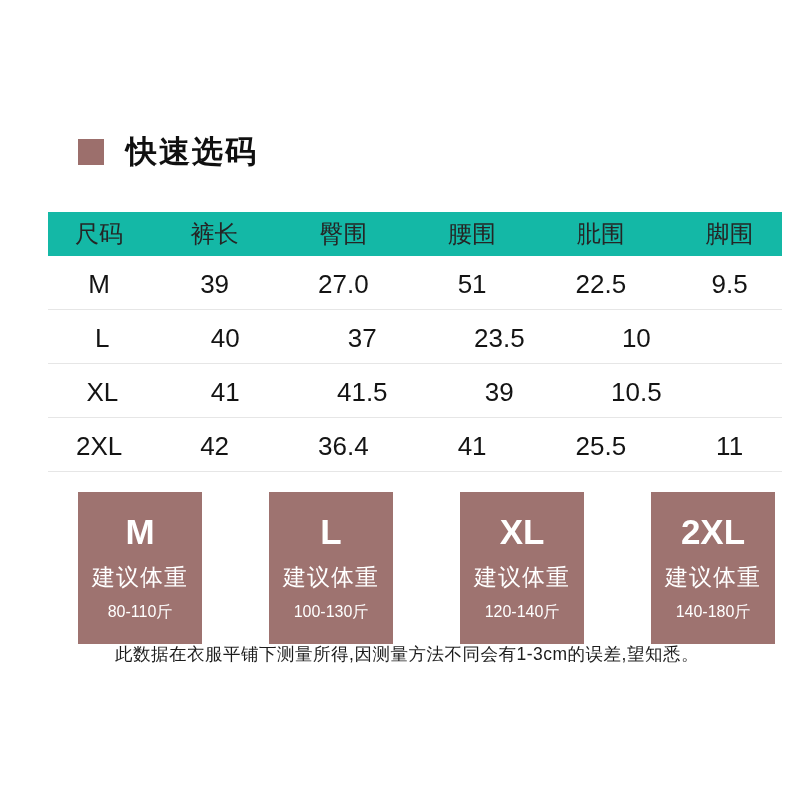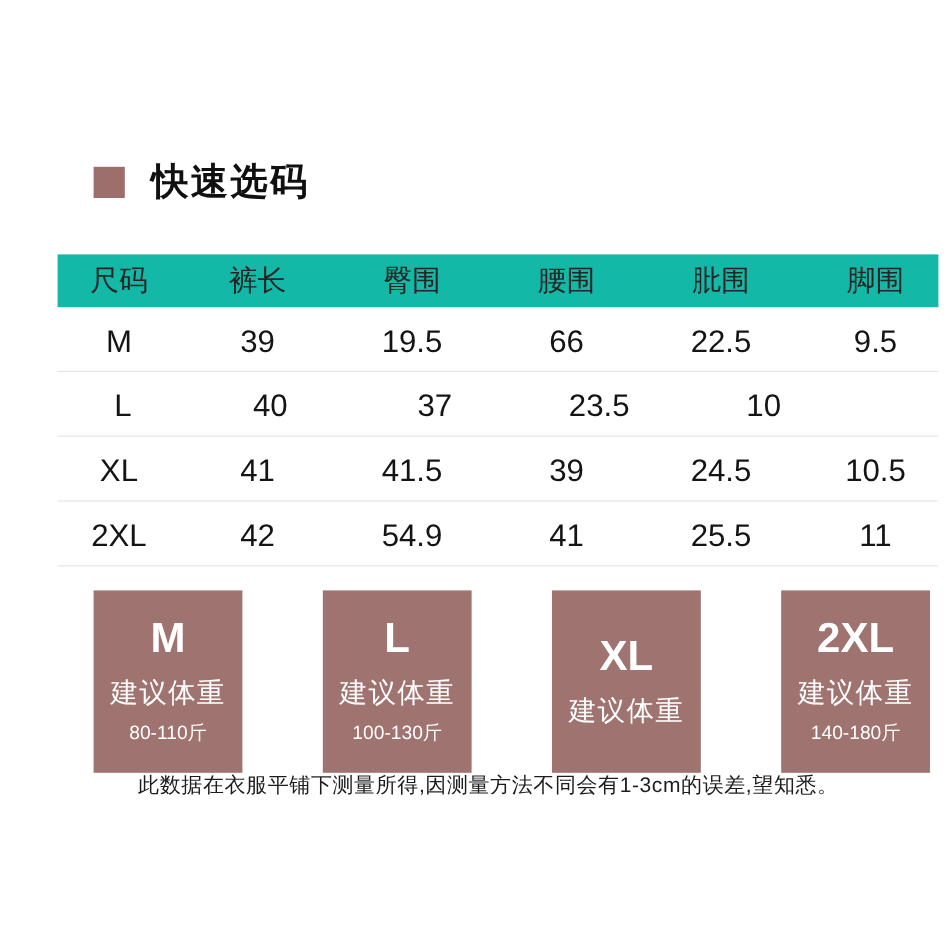--- a/index.html
+++ b/index.html
@@ -127,67 +127,67 @@
       <span class="t-cell c1">裤长</span>
       <span class="t-cell c2">臀围</span>
       <span class="t-cell c3">腰围</span>
       <span class="t-cell c4">肶围</span>
       <span class="t-cell c5">脚围</span>
     </div>
 
     <div class="t-row t-body-row">
       <span class="t-cell c0">M</span>
       <span class="t-cell c1">39</span>
-      <span class="t-cell c2">19.5</span>
-      <span class="t-cell c3">66</span>
+      <span class="t-cell c2">27.0</span>
+      <span class="t-cell c3">51</span>
       <span class="t-cell c4">22.5</span>
       <span class="t-cell c5">9.5</span>
     </div>
 
     <div class="t-row t-body-row">
       <span class="t-cell c0">L</span>
       <span class="t-cell c1">40</span>
       <span class="t-cell c3">37</span>
       <span class="t-cell c4">23.5</span>
       <span class="t-cell c5">10</span>
     </div>
 
     <div class="t-row t-body-row">
       <span class="t-cell c0">XL</span>
       <span class="t-cell c1">41</span>
       <span class="t-cell c2">41.5</span>
       <span class="t-cell c3">39</span>
-      <span class="t-cell c4">24.5</span>
       <span class="t-cell c5">10.5</span>
     </div>
 
     <div class="t-row t-body-row">
       <span class="t-cell c0">2XL</span>
       <span class="t-cell c1">42</span>
-      <span class="t-cell c2">54.9</span>
+      <span class="t-cell c2">36.4</span>
       <span class="t-cell c3">41</span>
       <span class="t-cell c4">25.5</span>
       <span class="t-cell c5">11</span>
     </div>
   </div>
 
   <div class="cards">
     <div class="card">
       <span class="sz">M</span>
       <span class="lbl">建议体重</span>
       <span class="rng">80-110斤</span>
     </div>
     <div class="card">
       <span class="sz">L</span>
       <span class="lbl">建议体重</span>
       <span class="rng">100-130斤</span>
     </div>
     <div class="card">
       <span class="sz">XL</span>
       <span class="lbl">建议体重</span>
+      <span class="rng">120-140斤</span>
     </div>
     <div class="card">
       <span class="sz">2XL</span>
       <span class="lbl">建议体重</span>
       <span class="rng">140-180斤</span>
     </div>
   </div>
 
   <div class="footnote">此数据在衣服平铺下测量所得,因测量方法不同会有1-3cm的误差,望知悉。</div>
 

